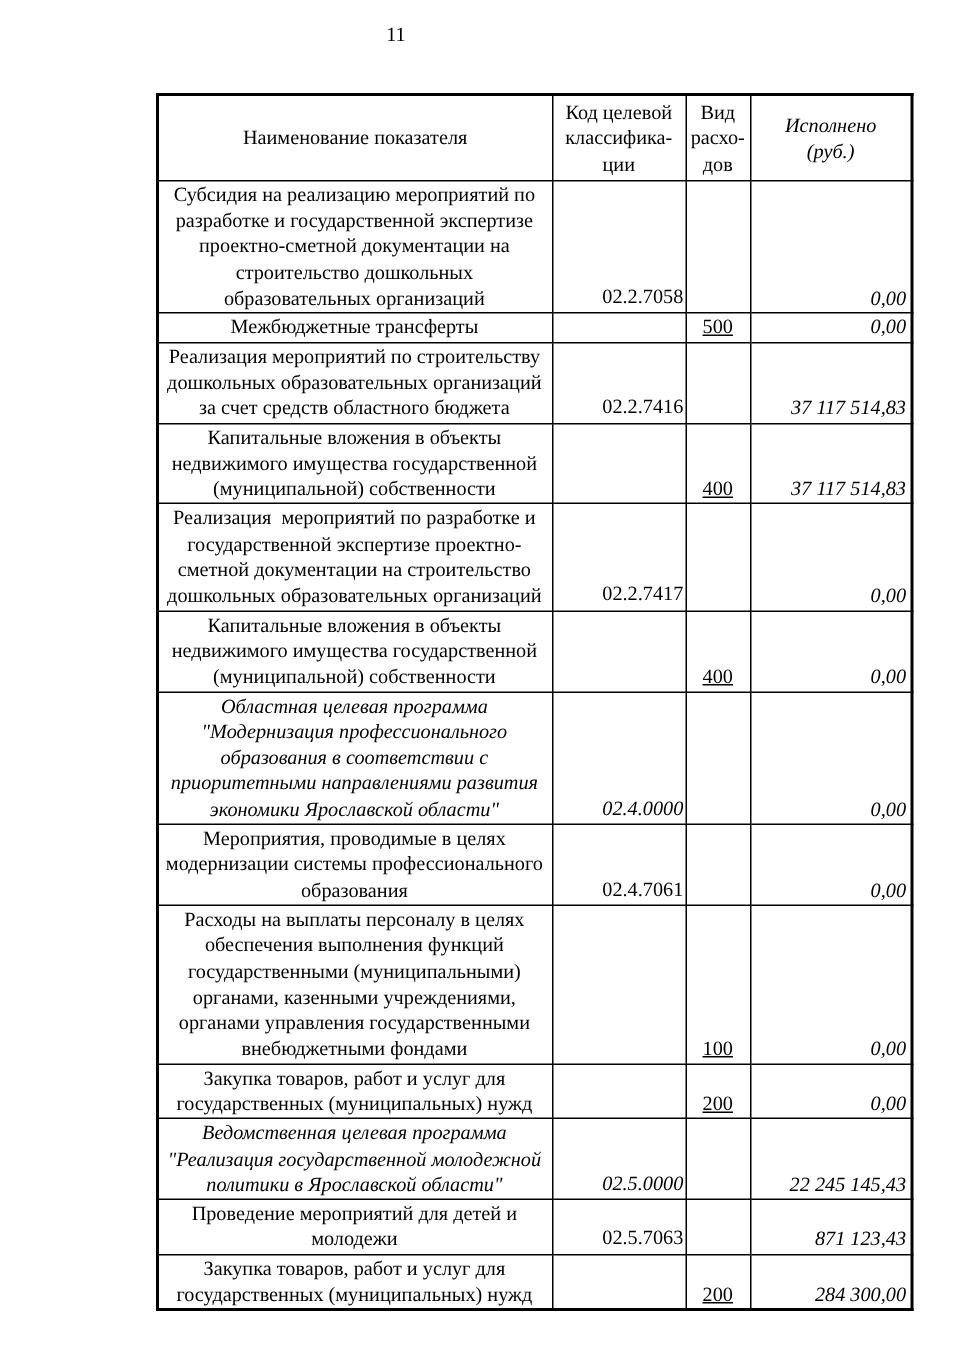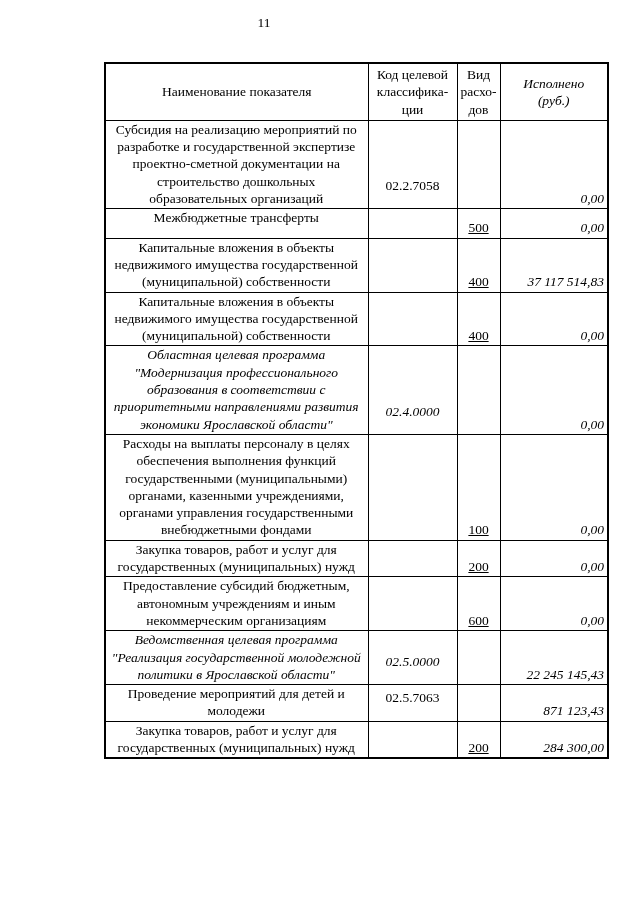--- a/index.html
+++ b/index.html
@@ -46,38 +46,38 @@
     white-space: pre-line;
     padding: 2px 2px;
   }
   td.name-cell {
     text-align: center;
     vertical-align: top;
     padding: 0 3px 1px 2px;
     white-space: pre-wrap;
   }
   td.code-cell {
-    text-align: center;
+    text-align: right;
     vertical-align: bottom;
-    padding: 0 1px 14px 1px;
+    padding: 0 1px 2px 1px;
   }
   td.expense-type-cell {
     text-align: center;
     vertical-align: bottom;
     padding: 0 1px 1px 1px;
     text-decoration: underline;
   }
   td.amount-cell, th.amount-col {
     border-left: 2px solid #000000;
     font-style: italic;
   }
   td.amount-cell {
     text-align: right;
     vertical-align: bottom;
-    padding: 10px 3px 1px 0;
+    padding: 0 3px 1px 0;
   }
   tr.italic td {
     font-style: italic;
     margin-top: 36px;
   }
 </style>
 </head>
 <body>
 
 <div class="page-number">11</div>
@@ -109,53 +109,65 @@
         <td class="expense-type-cell"></td>
         <td class="amount-cell">0,00</td>
       </tr>
       <tr>
         <td class="name-cell">Межбюджетные трансферты</td>
         <td class="code-cell"></td>
         <td class="expense-type-cell">500</td>
         <td class="amount-cell">0,00</td>
       </tr>
       <tr>
+        <td class="name-cell">Реализация мероприятий по строительству дошкольных образовательных организаций за счет средств областного бюджета</td>
+        <td class="code-cell">02.2.7416</td>
+        <td class="expense-type-cell"></td>
+        <td class="amount-cell">37 117 514,83</td>
+      </tr>
+      <tr>
         <td class="name-cell">Капитальные вложения в объекты недвижимого имущества государственной (муниципальной) собственности</td>
         <td class="code-cell"></td>
         <td class="expense-type-cell">400</td>
         <td class="amount-cell">37 117 514,83</td>
+      </tr>
+      <tr>
+        <td class="name-cell">Реализация  мероприятий по разработке и государственной экспертизе проектно-сметной документации на строительство дошкольных образовательных организаций</td>
+        <td class="code-cell">02.2.7417</td>
+        <td class="expense-type-cell"></td>
+        <td class="amount-cell">0,00</td>
       </tr>
       <tr>
         <td class="name-cell">Капитальные вложения в объекты недвижимого имущества государственной (муниципальной) собственности</td>
         <td class="code-cell"></td>
         <td class="expense-type-cell">400</td>
         <td class="amount-cell">0,00</td>
       </tr>
       <tr class="italic">
         <td class="name-cell">Областная целевая программа "Модернизация профессионального образования в соответствии с приоритетными направлениями развития экономики Ярославской области"</td>
         <td class="code-cell">02.4.0000</td>
         <td class="expense-type-cell"></td>
         <td class="amount-cell">0,00</td>
       </tr>
       <tr>
+        <td class="name-cell">Мероприятия, проводимые в целях модернизации системы профессионального образования</td>
+        <td class="code-cell">02.4.7061</td>
+        <td class="expense-type-cell"></td>
+        <td class="amount-cell">0,00</td>
+      </tr>
+      <tr>
         <td class="name-cell">Расходы на выплаты персоналу в целях обеспечения выполнения функций государственными (муниципальными) органами, казенными учреждениями, органами управления государственными внебюджетными фондами</td>
         <td class="code-cell"></td>
         <td class="expense-type-cell">100</td>
         <td class="amount-cell">0,00</td>
       </tr>
       <tr>
         <td class="name-cell">Закупка товаров, работ и услуг для государственных (муниципальных) нужд</td>
         <td class="code-cell"></td>
         <td class="expense-type-cell">200</td>
-        <td class="amount-cell">0,00</td>
-      </tr>
-      <tr>
-        <td class="name-cell">Предоставление субсидий бюджетным, автономным учреждениям и иным некоммерческим организациям</td>
-        <td class="code-cell"></td>
-        <td class="expense-type-cell">600</td>
         <td class="amount-cell">0,00</td>
       </tr>
       <tr class="italic">
         <td class="name-cell">Ведомственная целевая программа "Реализация государственной молодежной политики в Ярославской области"</td>
         <td class="code-cell">02.5.0000</td>
         <td class="expense-type-cell"></td>
         <td class="amount-cell">22 245 145,43</td>
       </tr>
       <tr>
         <td class="name-cell">Проведение мероприятий для детей и молодежи</td>

